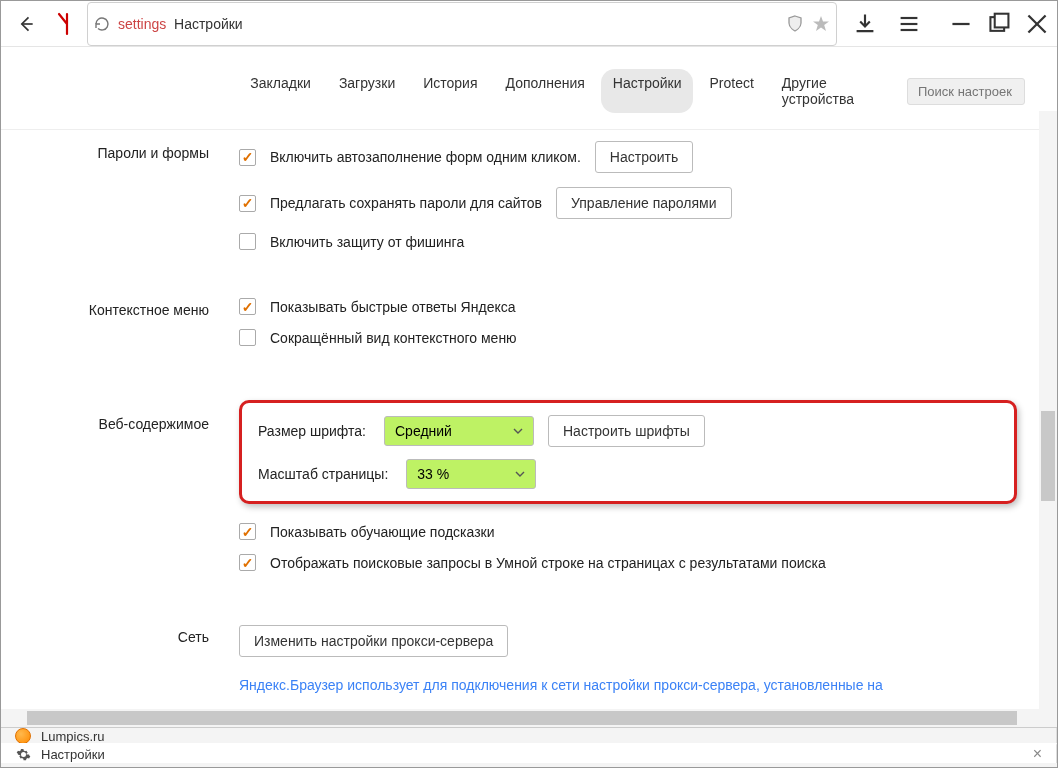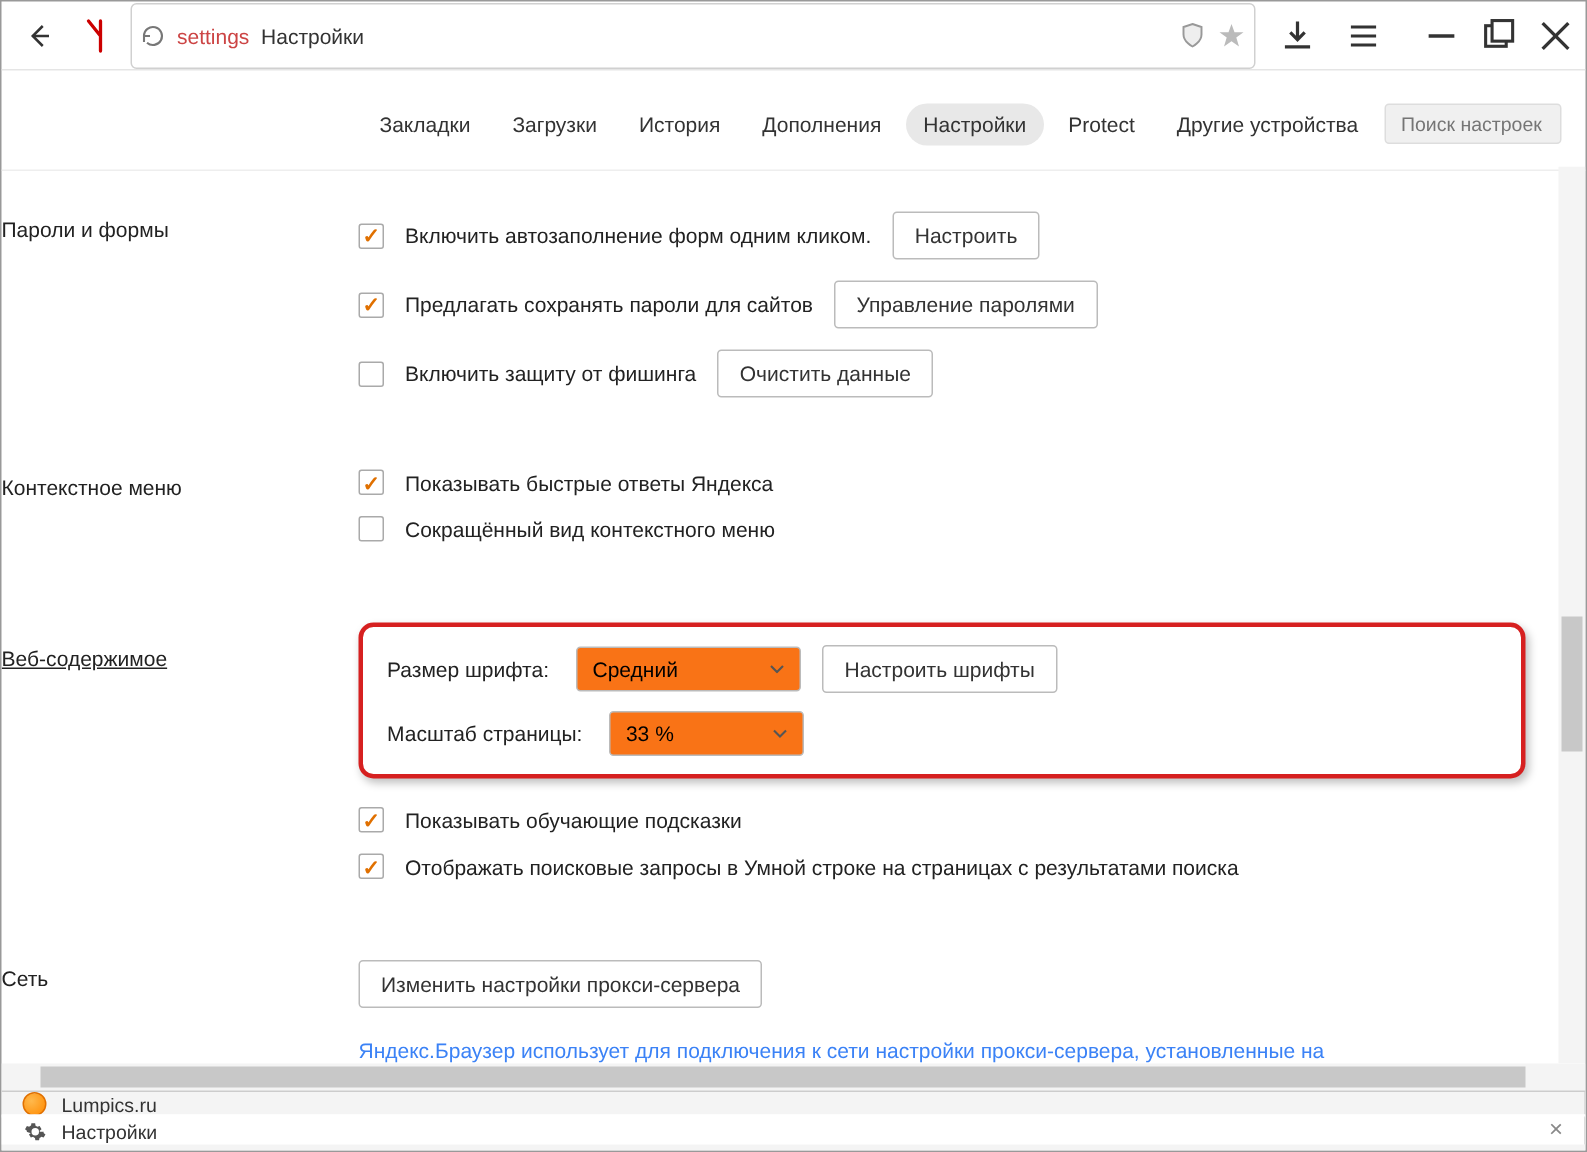--- a/index.html
+++ b/index.html
@@ -16,45 +16,45 @@
 .addr-text { font-size: 14px; color: #888; }
 .addr-text .red { color: #c44; }
 .addr-text .black { color: #333; }
 .addr-right { margin-left: auto; display: flex; align-items: center; gap: 8px; }
 .shield-icon, .star-icon { width: 18px; height: 18px; display: flex; align-items: center; justify-content: center; color: #999; }
 .top-icons { display: flex; align-items: center; gap: 20px; padding: 0 8px; }
 .top-icon { width: 24px; height: 24px; display: flex; align-items: center; justify-content: center; cursor: pointer; color: #333; }
 .win-controls { display: flex; align-items: center; gap: 14px; padding-left: 12px; }
 
 
-.settings-nav { display: flex; align-items: flex-start; padding: 22px 0 16px 0; border-bottom: 1px solid #eee; }
+.settings-nav { display: flex; align-items: center; padding: 22px 16px 16px 0; border-bottom: 1px solid #eee; }
 .nav-spacer { width: 240px; }
 .nav-items { display: flex; gap: 4px; }
 .nav-item { padding: 6px 12px; font-size: 14px; color: #333; cursor: pointer; border-radius: 14px; }
 .nav-item.active { background: #e8e8e8; }
 .search-settings { margin-left: auto; margin-right: 16px; background: #f0f0f0; border: 1px solid #ddd; border-radius: 3px; padding: 5px 10px; font-size: 13px; color: #888; width: 118px; }
 
 
 .content { position: absolute; top: 110px; left: 0; right: 0; bottom: 58px; overflow: hidden; }
 .scrollbar-v { position: absolute; right: 2px; top: 300px; width: 14px; height: 90px; background: #c8c8c8; border-radius: 0; }
 .scrollbar-v-track { position: absolute; right: 0; top: 0; bottom: 0; width: 18px; background: #f4f4f4; }
 
 .section { display: flex; padding: 14px 40px 14px 0; }
-.section-label { width: 238px; text-align: left; padding-right: 30px; font-size: 14px; color: #222; padding-top: 4px; }
+.section-label { width: 238px; text-align: right; padding-right: 30px; font-size: 14px; color: #222; padding-top: 4px; }
 .section-body { flex: 1; display: flex; flex-direction: column; gap: 14px; }
 
 .row { display: flex; align-items: center; gap: 14px; }
 .checkbox { width: 17px; height: 17px; border: 1px solid #aaa; border-radius: 2px; background: #fff; display: flex; align-items: center; justify-content: center; cursor: pointer; flex-shrink: 0; }
 .checkbox.checked { background: #fff; }
 .checkbox.checked::after { content: "✓"; color: #e07000; font-weight: bold; font-size: 14px; line-height: 1; }
 .check-label { font-size: 14px; color: #222; }
 
 .btn { padding: 7px 14px; font-size: 14px; color: #333; background: #fff; border: 1px solid #bbb; border-radius: 3px; cursor: pointer; }
 
-.select { display: inline-flex; align-items: center; justify-content: space-between; height: 30px; padding: 0 10px; border: 1px solid #bbb; border-radius: 3px; background: #f97316; font-size: 14px; cursor: pointer; min-width: 130px; }
+.select { display: inline-flex; align-items: center; justify-content: space-between; height: 30px; padding: 0 10px; border: 1px solid #bbb; border-radius: 3px; background: #bef264; font-size: 14px; cursor: pointer; min-width: 130px; }
 .select .chev { margin-left: 10px; }
 
 .highlight-box { border: 3px solid #d62020; border-radius: 10px; padding: 12px 16px; display: inline-block; box-shadow: 2px 3px 6px rgba(0,0,0,0.25); background: #fff; }
 .highlight-box .row { margin-bottom: 12px; }
 .highlight-box .row:last-child { margin-bottom: 0; }
 .inline-label { font-size: 14px; color: #222; margin-right: 4px; }
 
 .greyed-row { color: #3b82f6; font-size: 14px; padding-top: 6px; }
 
 
@@ -171,41 +171,40 @@
         <button class="btn">Настроить</button>
       </div>
       <div class="row">
         <span class="checkbox checked"></span>
         <span class="check-label">Предлагать сохранять пароли для сайтов</span>
         <button class="btn">Управление паролями</button>
       </div>
       <div class="row">
         <span class="checkbox"></span>
         <span class="check-label">Включить защиту от фишинга</span>
-        <button class="btn">Очистить данные</button>
       </div>
     </div>
   </div>
 
   <div class="section" style="padding-top:34px;">
     <div class="section-label">Контекстное меню</div>
     <div class="section-body">
       <div class="row">
         <span class="checkbox checked"></span>
         <span class="check-label">Показывать быстрые ответы Яндекса</span>
       </div>
       <div class="row">
         <span class="checkbox"></span>
         <span class="check-label">Сокращённый вид контекстного меню</span>
       </div>
     </div>
   </div>
 
   <div class="section" style="padding-top:40px;">
-    <div class="section-label" style="padding-top:16px;text-decoration:underline;">Веб-содержимое</div>
+    <div class="section-label" style="padding-top:16px;">Веб-содержимое</div>
     <div class="section-body">
       <div class="highlight-box">
         <div class="row">
           <span class="inline-label">Размер шрифта:</span>
           <div class="select" style="min-width:150px;">
             <span>Средний</span>
             <span class="chev">
                 <svg width="10" height="6" viewBox="0 0 10 6">
                   <path d="M1 1 L5 5 L9 1" stroke="#555" stroke-width="1.4" fill="none"></path>
                 </svg>

